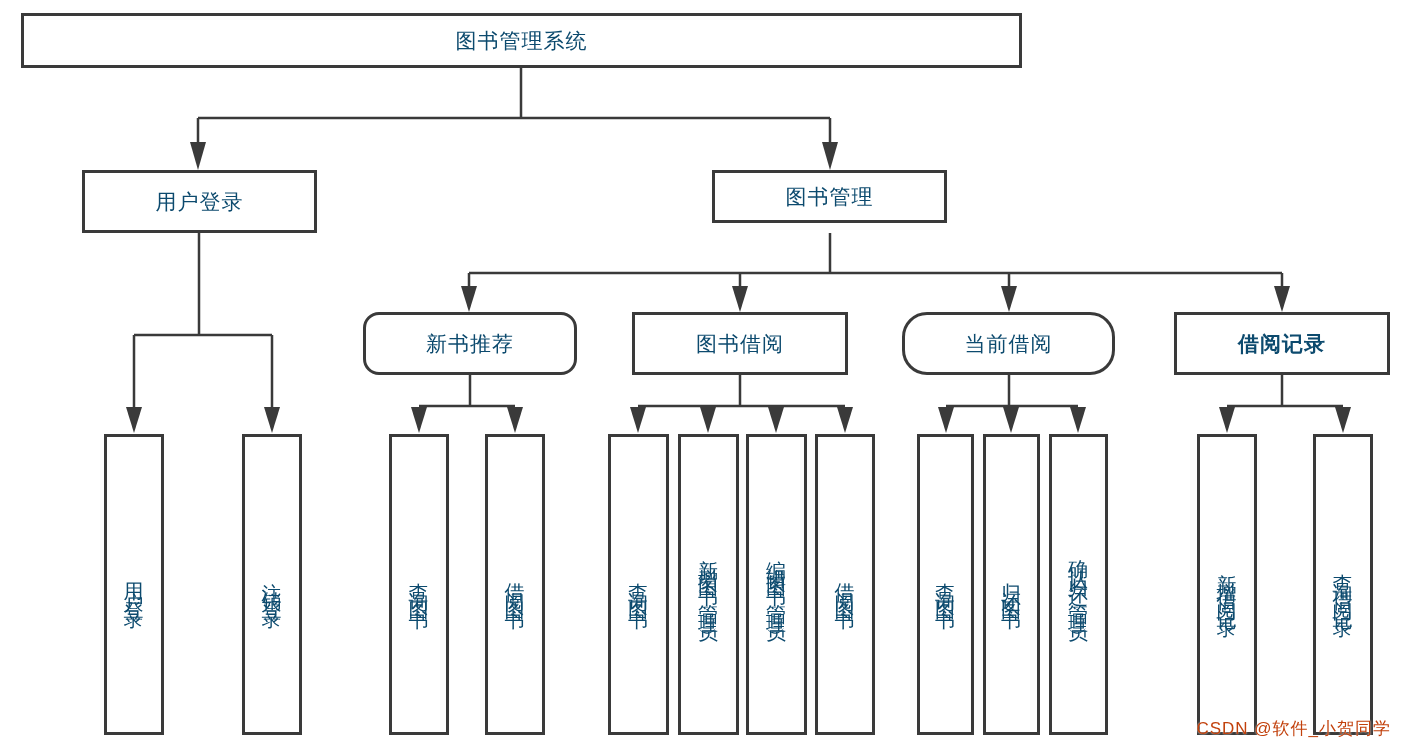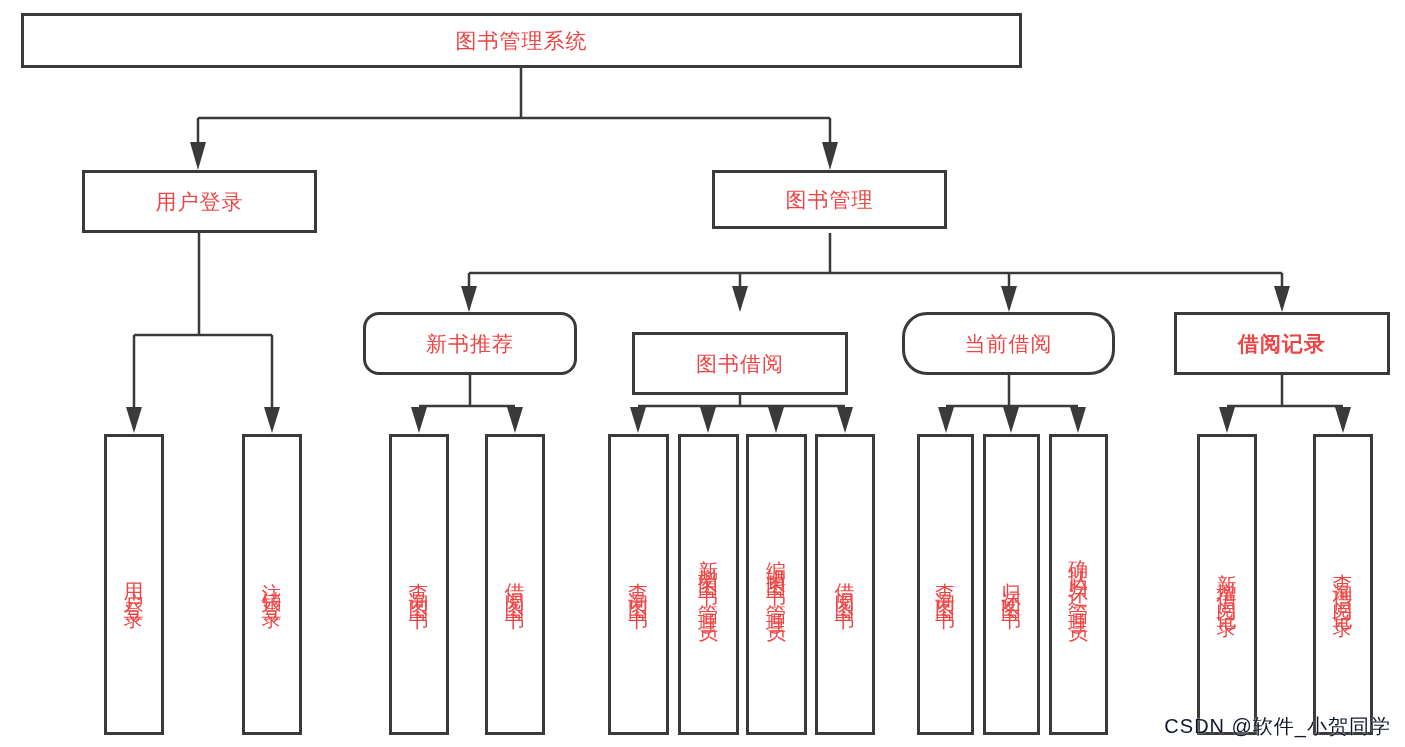--- a/index.html
+++ b/index.html
@@ -21,21 +21,21 @@
     top: 0;
     width: 1405px;
     height: 747px;
     pointer-events: none;
   }
   .node {
     position: absolute;
     box-sizing: border-box;
     border: 3px solid #3a3a3a;
     background: #ffffff;
-    color: #ef4444;
+    color: #0c4a6e;
     display: flex;
     align-items: center;
     justify-content: center;
     z-index: 2;
   }
   .node-h {
     font-size: 21px;
     letter-spacing: 1px;
     white-space: nowrap;
   }
@@ -44,22 +44,22 @@
     writing-mode: vertical-rl;
     text-orientation: mixed;
     letter-spacing: 9px;
     line-height: 1;
     white-space: nowrap;
   }
   .watermark {
     position: absolute;
     right: 14px;
     bottom: 7px;
-    font-size: 20px;
-    color: #0f172a;
+    font-size: 17px;
+    color: #c2410c;
     letter-spacing: 1px;
     z-index: 5;
     text-shadow: 0 0 2px #ffffff;
     white-space: nowrap;
     text-align: right;
   }
 </style>
 </head>
 <body>
 
@@ -101,24 +101,24 @@
       <polygon points="1003,407 1019,407 1011,433"></polygon>
       <polygon points="1070,407 1086,407 1078,433"></polygon>
       <polygon points="1219,407 1235,407 1227,433"></polygon>
       <polygon points="1335,407 1351,407 1343,433"></polygon>
     </g>
   </svg>
 
   <div class="node node-h" style="left:21px; top:13px; width:1001px; height:55px;">图书管理系统</div>
 
   <div class="node node-h" style="left:82px; top:170px; width:235px; height:63px;">用户登录</div>
-  <div class="node node-h" style="left:712px; top:170px; width:235px; height:59px;">图书管理</div>
+  <div class="node node-h" style="left:712px; top:170px; width:235px; height:53px;">图书管理</div>
 
   <div class="node node-h" style="left:363px; top:312px; width:214px; height:63px;border-radius:16px;">新书推荐</div>
-  <div class="node node-h" style="left:632px; top:312px; width:216px; height:63px;margin-top:20px;">图书借阅</div>
+  <div class="node node-h" style="left:632px; top:312px; width:216px; height:63px;">图书借阅</div>
   <div class="node node-h" style="left:902px; top:312px; width:213px; height:63px;border-radius:25px;">当前借阅</div>
   <div class="node node-h" style="left:1174px; top:312px; width:216px; height:63px;font-weight:bold;">借阅记录</div>
 
   <div class="node node-v" style="left:104px; top:434px; width:60px; height:301px;">用户登录</div>
   <div class="node node-v" style="left:242px; top:434px; width:60px; height:301px;">注销登录</div>
 
   <div class="node node-v" style="left:389px; top:434px; width:60px; height:301px;">查询图书</div>
   <div class="node node-v" style="left:485px; top:434px; width:60px; height:301px;">借阅图书</div>
 
   <div class="node node-v" style="left:608px; top:434px; width:61px; height:301px;">查询图书</div>

